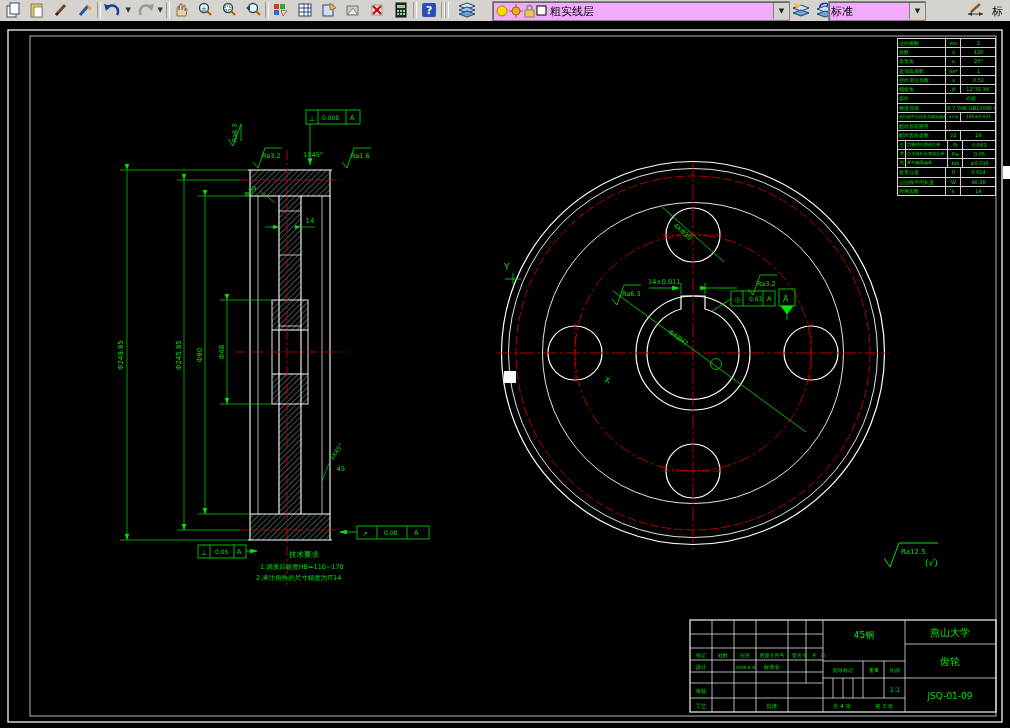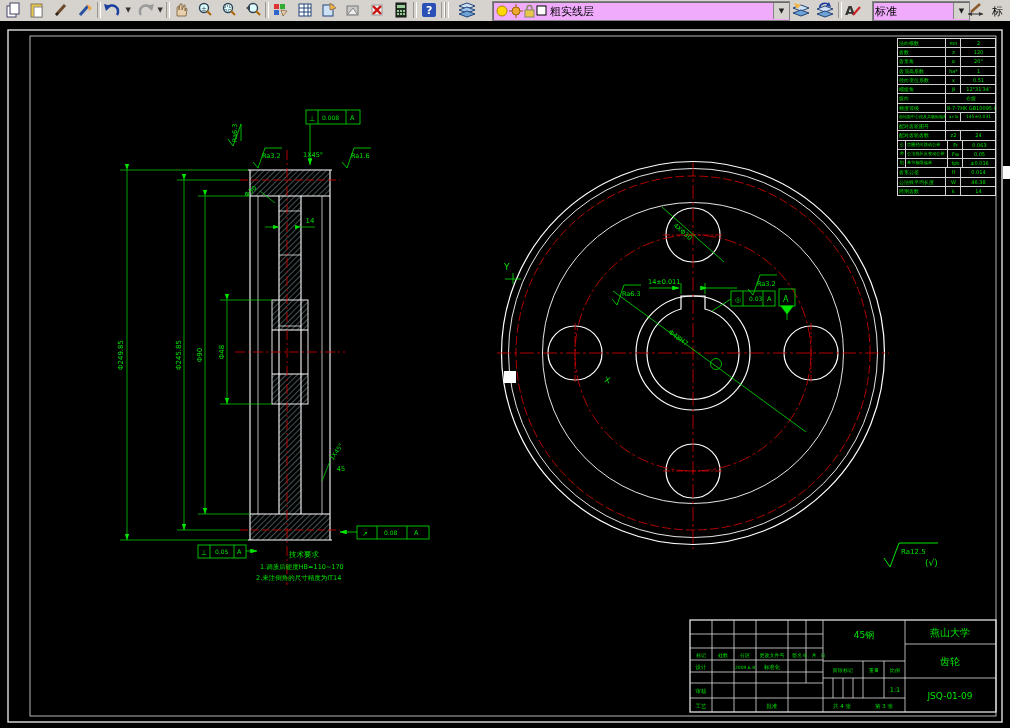--- a/index.html
+++ b/index.html
@@ -210,21 +210,21 @@
           <polygon points="13,0 15,5 10,4" fill="#1b3f9e"></polygon>
         </svg>
       </span>
     <span class="sep" style="left:838px"></span>
     <span class="tbi" style="left:843px">
         <svg width="18" height="16">
           <text x="1" y="13" font-size="13" font-weight="bold" fill="#333">A</text>
           <line x1="9" y1="13" x2="16" y2="5" stroke="#c22" stroke-width="2"></line>
         </svg>
       </span>
-    <div class="combo" style="left:872px;width:96px">
+    <div class="combo" style="left:828px;width:96px">
       <span class="ctext">标准</span>
       <span class="cbtn">▼</span>
     </div>
     <span class="tbi" style="left:966px">
         <svg width="18" height="16">
           <line x1="1" y1="12" x2="16" y2="12" stroke="#333"></line>
           <polygon points="1,12 5,10 5,14" fill="#333"></polygon>
           <polygon points="16,12 12,10 12,14" fill="#333"></polygon>
           <line x1="4" y1="10" x2="13" y2="2" stroke="#8a5a2a" stroke-width="2.4"></line>
         </svg>

